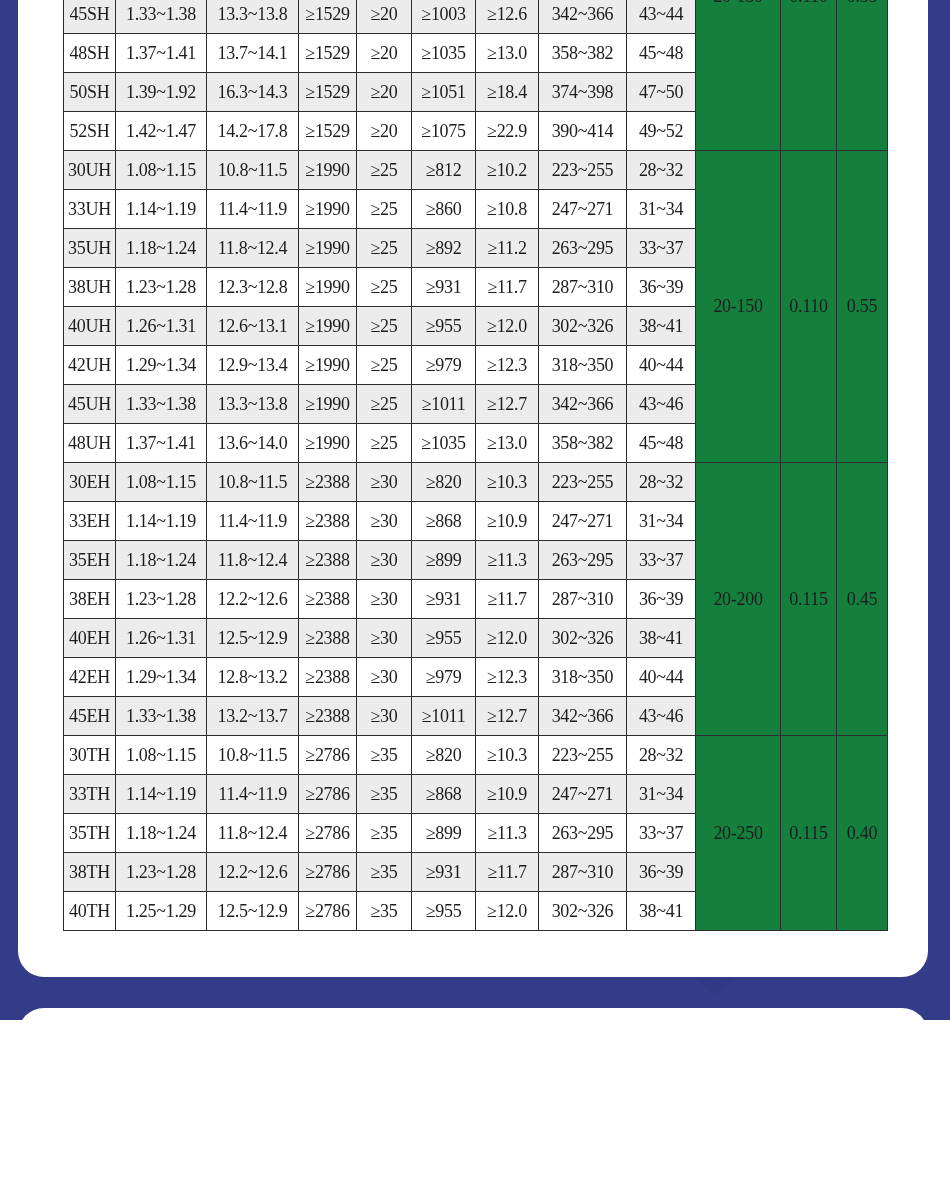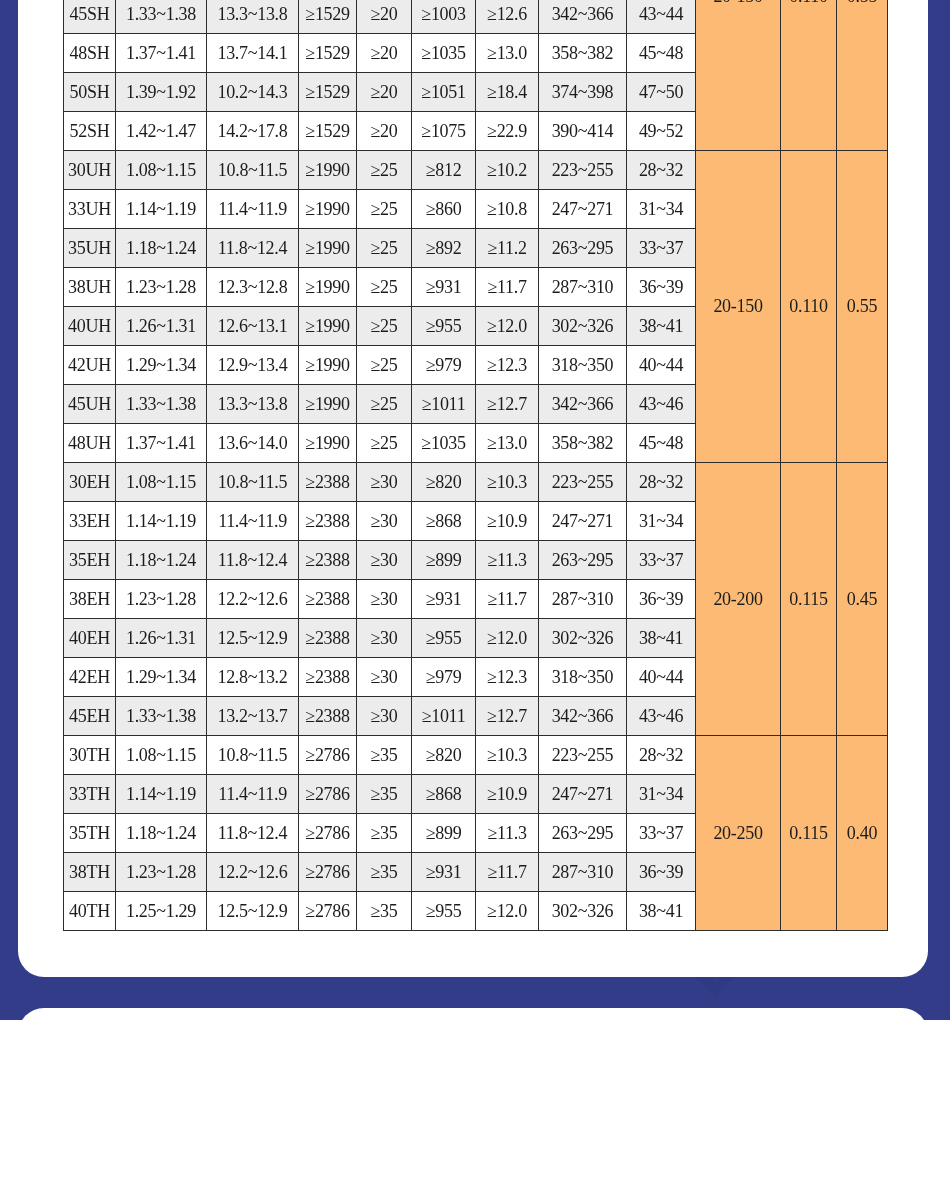--- a/index.html
+++ b/index.html
@@ -33,21 +33,21 @@
   table.spec td{
     border:1px solid #2d2d2d;
     height:38px;                 
     text-align:center;
     vertical-align:middle;
     white-space:nowrap;
     padding:0;
     background:#ffffff;
   }
   table.spec td.stripe{ background:#ececec; }
-  table.spec td.merged{ background:#fdba74; }
+  table.spec td.merged{ background:#15803d; }
   table.spec td.cut{ position:relative; }
   table.spec td.cut span{
     position:absolute;
     top:-8px;                    
     left:0;right:0;
     text-align:center;
     line-height:1;
   }
 
   
@@ -147,21 +147,21 @@
             <td>≥1529</td>
             <td>≥20</td>
             <td>≥1035</td>
             <td>≥13.0</td>
             <td>358~382</td>
             <td>45~48</td>
           </tr>
           <tr>
             <td class="stripe">50SH</td>
             <td class="stripe">1.39~1.92</td>
-            <td class="stripe">10.2~14.3</td>
+            <td class="stripe">16.3~14.3</td>
             <td class="stripe">≥1529</td>
             <td class="stripe">≥20</td>
             <td class="stripe">≥1051</td>
             <td class="stripe">≥18.4</td>
             <td class="stripe">374~398</td>
             <td class="stripe">47~50</td>
           </tr>
           <tr>
             <td>52SH</td>
             <td>1.42~1.47</td>

